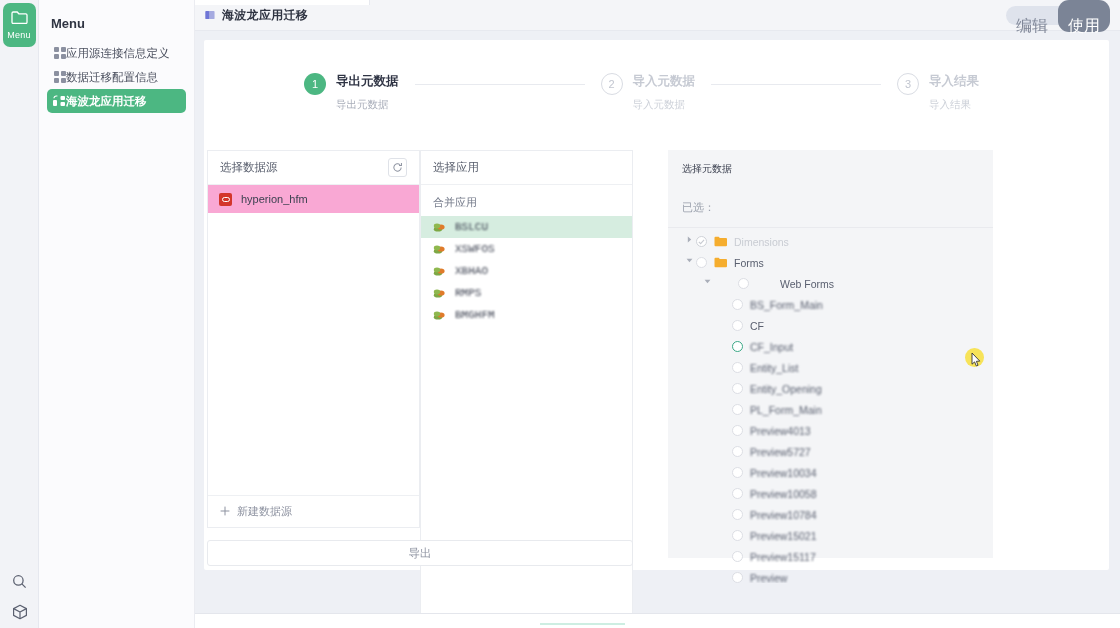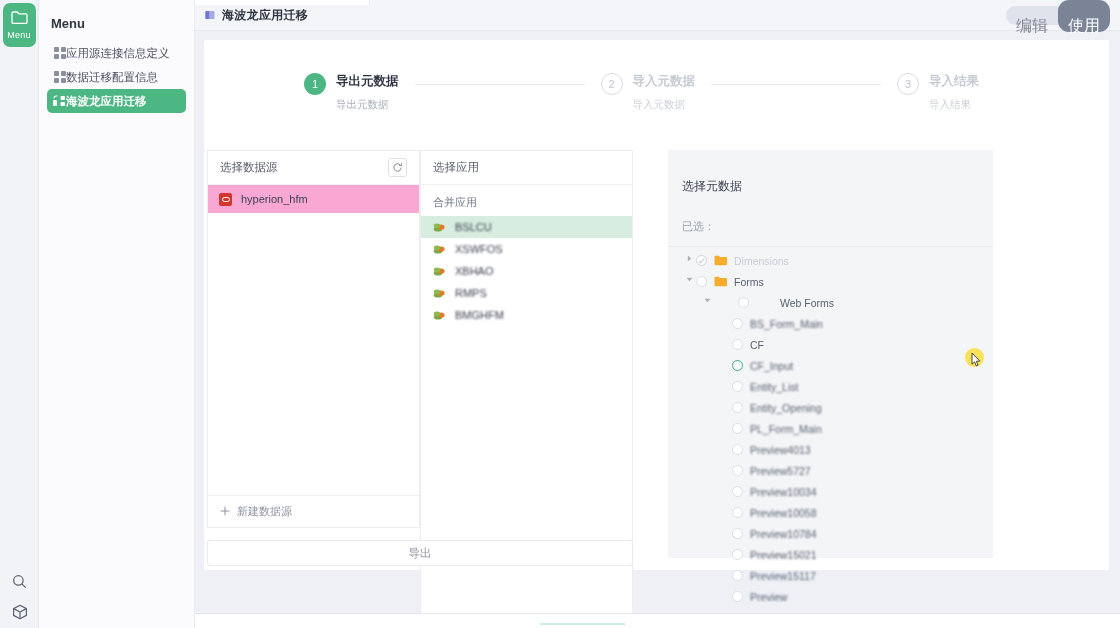--- a/index.html
+++ b/index.html
@@ -142,21 +142,21 @@
     display: flex; align-items: center; justify-content: center;
   }
   .ds-ico .ring { width: 8px; height: 5px; border: 1.5px solid #fff; border-radius: 4px; }
   .ds-foot {
     height: 32px; border-top: 1px solid #eef0f3;
     display: flex; align-items: center; gap: 7px;
     padding: 0 12px; font-size: 11px; color: #8d92a0; cursor: pointer;
   }
 
   
-  #app-pane { left: 216px; top: 0; width: 213px; height: 472px; }
+  #app-pane { left: 216px; top: 0; width: 213px; height: 472px; font-family: Liberation Mono, monospace; }
   .app-group { font-size: 11px; color: #737989; padding: 10px 12px 6px 12px; }
   .app-item {
     display: flex; align-items: center; gap: 9px;
     height: 22px; padding: 0 12px; font-size: 11px; color: #3c4150;
     cursor: pointer;
   }
   .app-item.sel { background: #d6ede0; }
   .app-ico { width: 13px; flex: 0 0 13px; display:flex; align-items:center; }
   .blur { filter: blur(1.3px); display: inline-block; color:#3c4150; }
   .blur-soft { filter: blur(1.1px); display:inline-block; }
@@ -168,21 +168,21 @@
     display: flex; align-items: center; justify-content: center;
     font-size: 11.5px; color: #8e93a1; cursor: pointer;
   }
 
   
   #meta-pane {
     left: 464px; top: 0; width: 325px; height: 408px;
     background: #f4f5f7; border: none;
   }
   .meta-head { padding: 12px 14px 0 14px; }
-  .meta-title { font-size: 12px; color: #3c4150; margin-top: 16px; }
+  .meta-title { font-size: 10px; color: #3c4150; }
   .meta-sel { font-size: 11px; color: #9aa0ac; margin-top: 24px; padding-bottom: 12px; }
   .meta-div { height: 1px; background: #e9eaee; }
   .tree { padding: 8px 0 0 0; height: 355px; overflow: hidden; position: relative; }
   .tnode { display: flex; align-items: flex-start; height: 21px; font-size: 10.5px; cursor: pointer; }
   .caret { width: 14px; flex: 0 0 14px; display: flex; align-items: center; justify-content: center; color: #a9aeb9; }
   .cbx {
     width: 11px; height: 11px; flex: 0 0 11px; border-radius: 50%;
     border: 1px solid #dcdee4; background: #ffffff; margin-right: 7px;
     display: flex; align-items: center; justify-content: center;
   }

